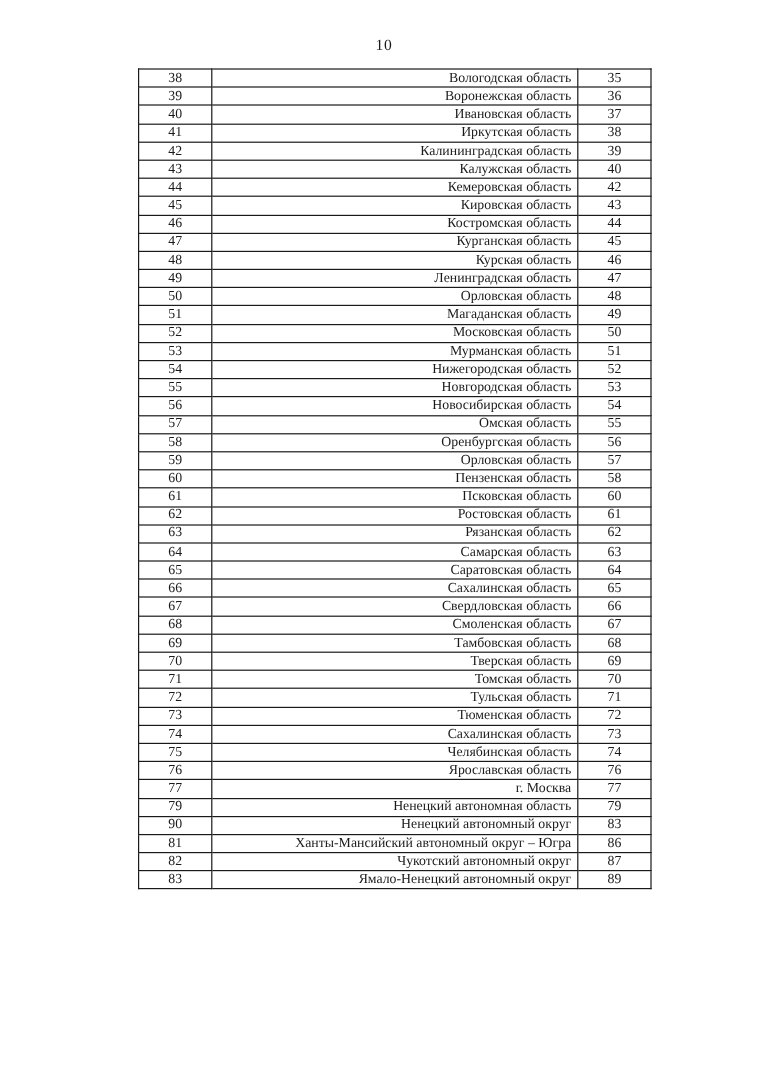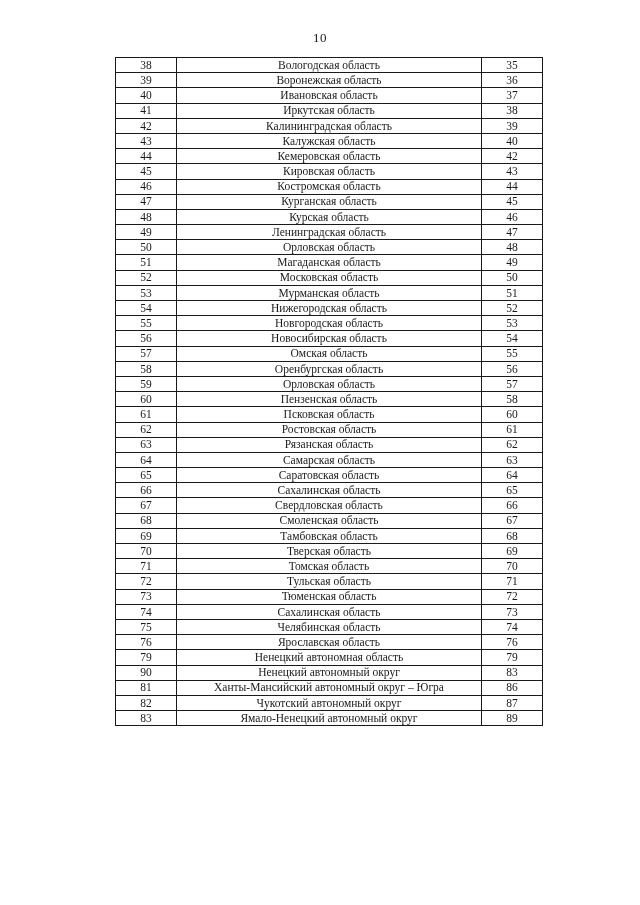--- a/index.html
+++ b/index.html
@@ -42,21 +42,21 @@
     line-height: 1.1;
     vertical-align: middle;
   }
   td.col-num {
     width: 50px;
     text-align: center;
     padding: 0 2px;
   }
   td.col-name {
     width: 294px;
-    text-align: center;
+    text-align: right;
     padding-left: 8px;
   }
   td.col-val {
     width: 50px;
     text-align: center;
     padding-right: 7px;
   }
 </style>
 </head>
 <body>
@@ -254,20 +254,25 @@
         <td class="col-num">75</td>
         <td class="col-name">Челябинская область</td>
         <td class="col-val">74</td>
       </tr>
       <tr>
         <td class="col-num">76</td>
         <td class="col-name">Ярославская область</td>
         <td class="col-val">76</td>
       </tr>
       <tr>
+        <td class="col-num">77</td>
+        <td class="col-name">г. Москва</td>
+        <td class="col-val">77</td>
+      </tr>
+      <tr>
         <td class="col-num">79</td>
         <td class="col-name">Ненецкий автономная область</td>
         <td class="col-val">79</td>
       </tr>
       <tr>
         <td class="col-num">90</td>
         <td class="col-name">Ненецкий автономный округ</td>
         <td class="col-val">83</td>
       </tr>
       <tr>

